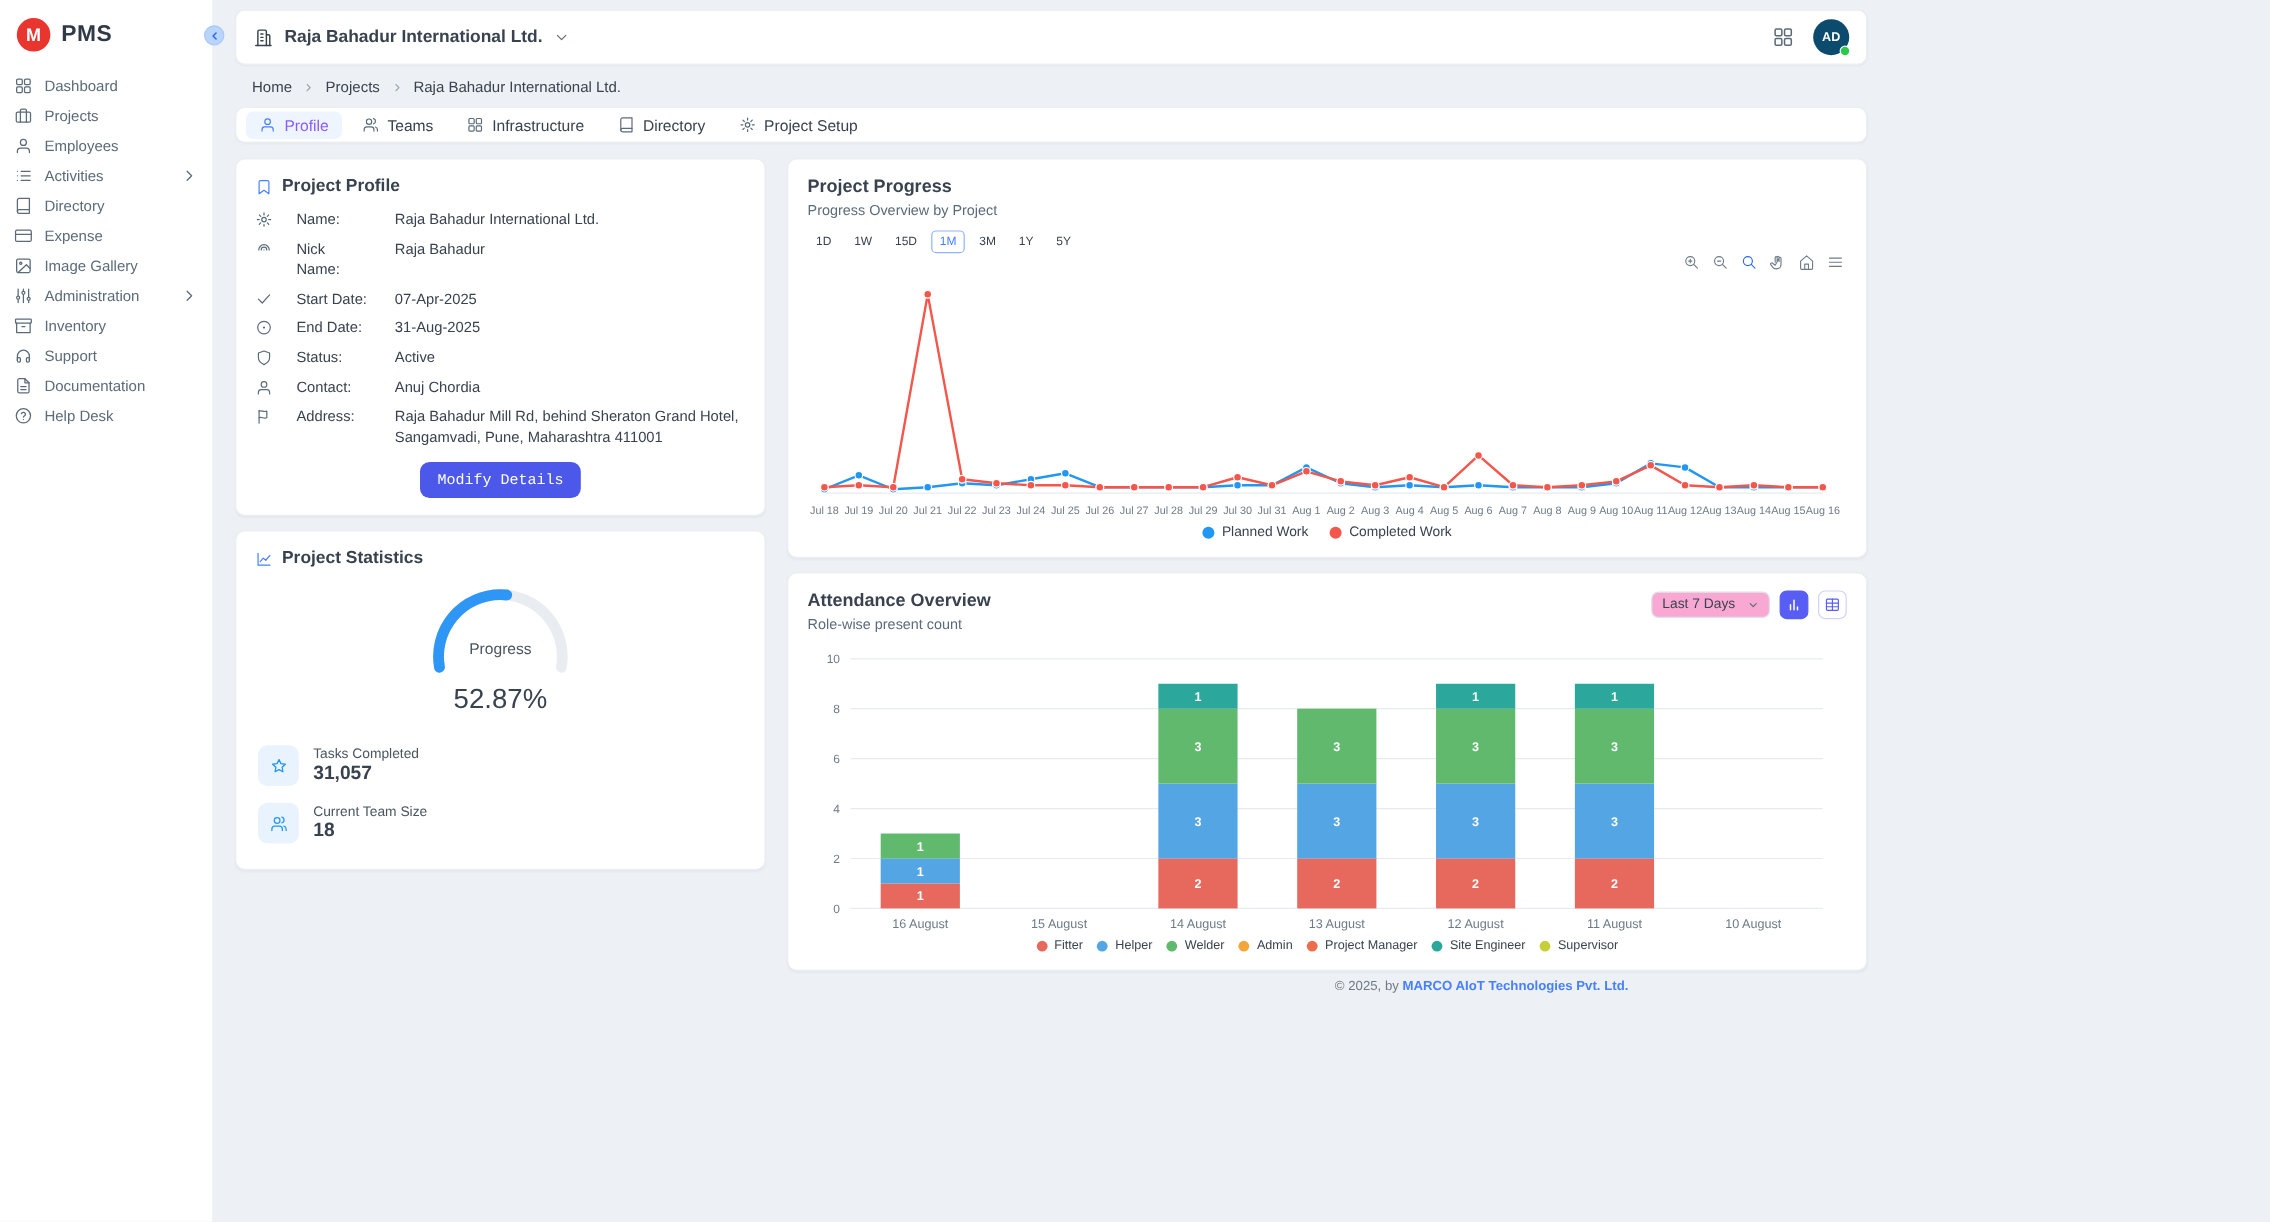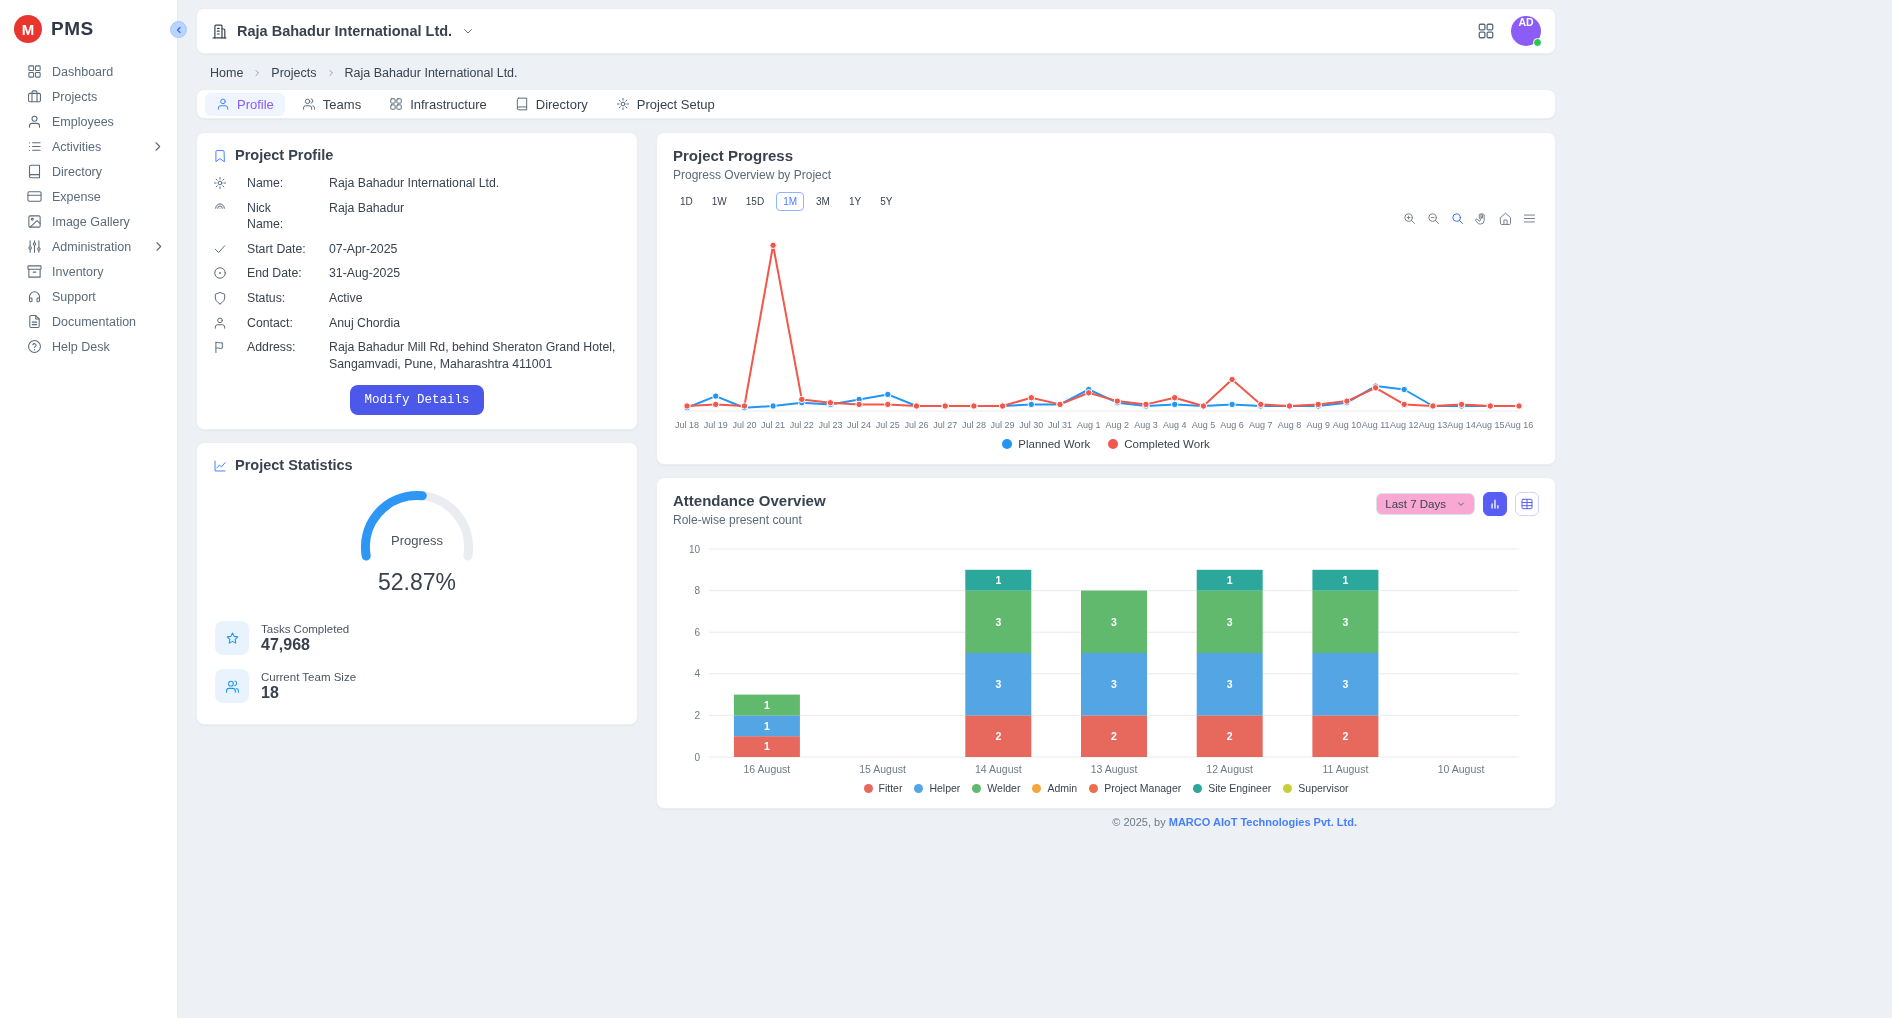--- a/index.html
+++ b/index.html
@@ -9,38 +9,38 @@
 
   
   .ic{width:15px;height:15px;fill:none;stroke:currentColor;stroke-width:1.7;stroke-linecap:round;stroke-linejoin:round;flex-shrink:0}
   .ic12{width:12px;height:12px}.ic14{width:14px;height:14px}.ic17{width:17px;height:17px}.ic18{width:18px;height:18px}.ic10{width:10px;height:10px}
 
   
   .sidebar{width:178px;background:#fff;border-right:1px solid #e7ebef;flex-shrink:0;z-index:2}
   .logo-row{display:flex;align-items:center;gap:9px;padding:15px 14px 16px}
   .logo-badge{width:28px;height:28px;border-radius:50%;background:#e8352e;color:#fff;display:flex;align-items:center;justify-content:center;font-weight:700;font-size:15px}
   .logo-text{font-size:19px;font-weight:700;color:#2f3a46;letter-spacing:.5px}
-  .nav-item{display:flex;align-items:center;gap:10px;height:25px;padding:0 12px 0 27px;font-size:12.5px;color:#5b6b79;cursor:pointer}
+  .nav-item{display:flex;align-items:center;gap:10px;height:25px;padding:0 12px 0 12px;font-size:12.5px;color:#5b6b79;cursor:pointer}
   .nav-item .grow{flex:1}
   .nav-item .ic{width:15px;height:15px}
 
   
   .collapse-btn{position:absolute;left:170px;top:21px;width:17px;height:17px;border-radius:50%;background:#b9d4fd;border:1px solid #a8c8fc;color:#2b66f6;display:flex;align-items:center;justify-content:center;z-index:5;cursor:pointer}
 
   
   .main{flex:1;padding:8px 0 0 18px;position:relative}
   .shell{width:1360px}
   .card{background:#fff;border:1px solid #eceff2;border-radius:8px;box-shadow:0 1px 2px rgba(27,46,94,.04)}
 
   .topbar{height:46px;display:flex;align-items:center;padding:0 14px}
   .company-sel{display:flex;align-items:center;gap:9px;cursor:pointer}
   .company-name{font-size:14.5px;font-weight:600;color:#39434f}
   .topbar-right{margin-left:auto;display:flex;align-items:center;gap:16px}
   .icon-btn{color:#5b6b79;background:none;border:none;display:flex;cursor:pointer}
-  .avatar{width:30px;height:30px;border-radius:50%;background:#8b5cf6;color:#fff;font-size:10.5px;font-weight:600;display:flex;justify-content:center;position:relative;cursor:pointer}
+  .avatar{width:30px;height:30px;border-radius:50%;background:#0c4a6e;color:#fff;font-size:10.5px;font-weight:600;display:flex;align-items:center;justify-content:center;position:relative;cursor:pointer}
   .avatar-dot{position:absolute;right:-1px;bottom:-1px;width:9px;height:9px;border-radius:50%;background:#2cc84d;border:1.5px solid #fff}
 
   .breadcrumb{display:flex;align-items:center;gap:9px;margin:12px 0 9px 14px;font-size:12.5px;color:#39434f}
   .bc-sep{color:#95a1ad;display:flex}
   .bc-link{cursor:pointer}
 
   .tabbar{display:flex;align-items:center;gap:6px;height:30px;padding:0 8px;margin-bottom:13px}
   .tab{display:flex;align-items:center;gap:7px;padding:4px 11px;font-size:13px;color:#39434f;border-radius:6px;cursor:pointer}
   .tab .ic{color:#5b6b79}
   .tab.active{color:#8b5cf6;background:#eef5ff}
@@ -404,21 +404,21 @@
             <div class="gauge-value">52.87%</div>
             <div class="stats-list">
               <div class="stat-row">
                 <div class="stat-ic">
                     <svg class="ic" viewBox="0 0 24 24" style="color:#2196f3">
                       <path d="M12 3.2l2.6 5.4 5.9.8-4.3 4.1 1 5.9-5.2-2.8-5.2 2.8 1-5.9L3.5 9.4l5.9-.8z"></path>
                     </svg>
                   </div>
                 <div>
                   <div class="stat-label">Tasks Completed</div>
-                  <div class="stat-value">47,968</div>
+                  <div class="stat-value">31,057</div>
                 </div>
               </div>
               <div class="stat-row">
                 <div class="stat-ic">
                     <svg class="ic" viewBox="0 0 24 24" style="color:#2196f3">
                       <path d="M16.5 21v-2a4 4 0 0 0-4-4h-6a4 4 0 0 0-4 4v2"></path>
                       <circle cx="9.5" cy="7.5" r="3.8"></circle>
                       <path d="M21.5 21v-2a4 4 0 0 0-3-3.85"></path>
                       <path d="M15.8 3.2a3.8 3.8 0 0 1 0 7.4"></path>
                     </svg>

